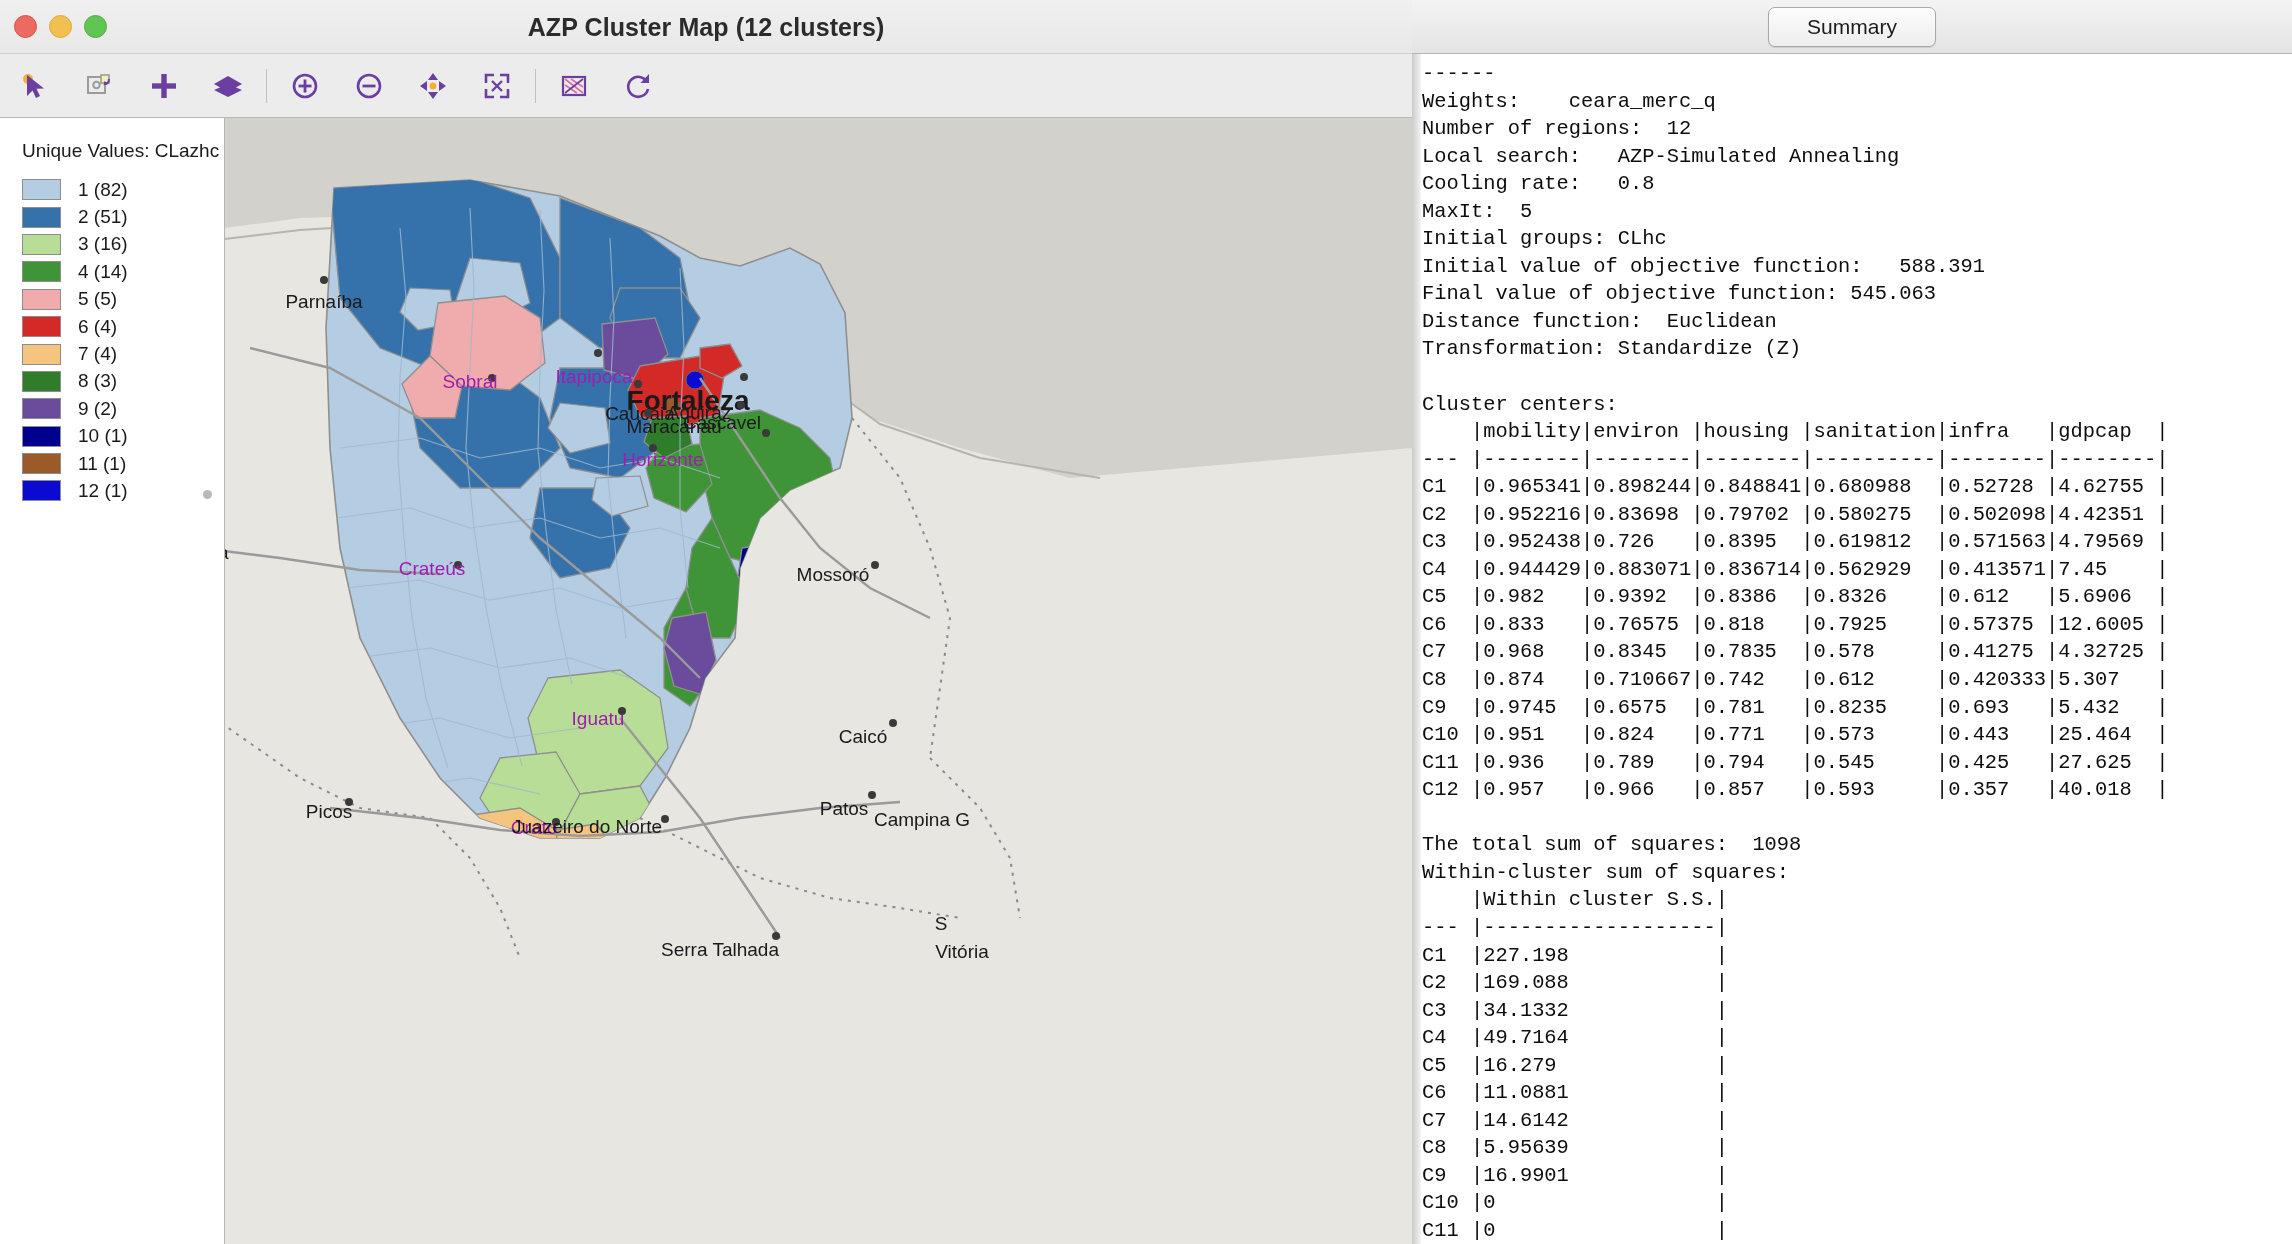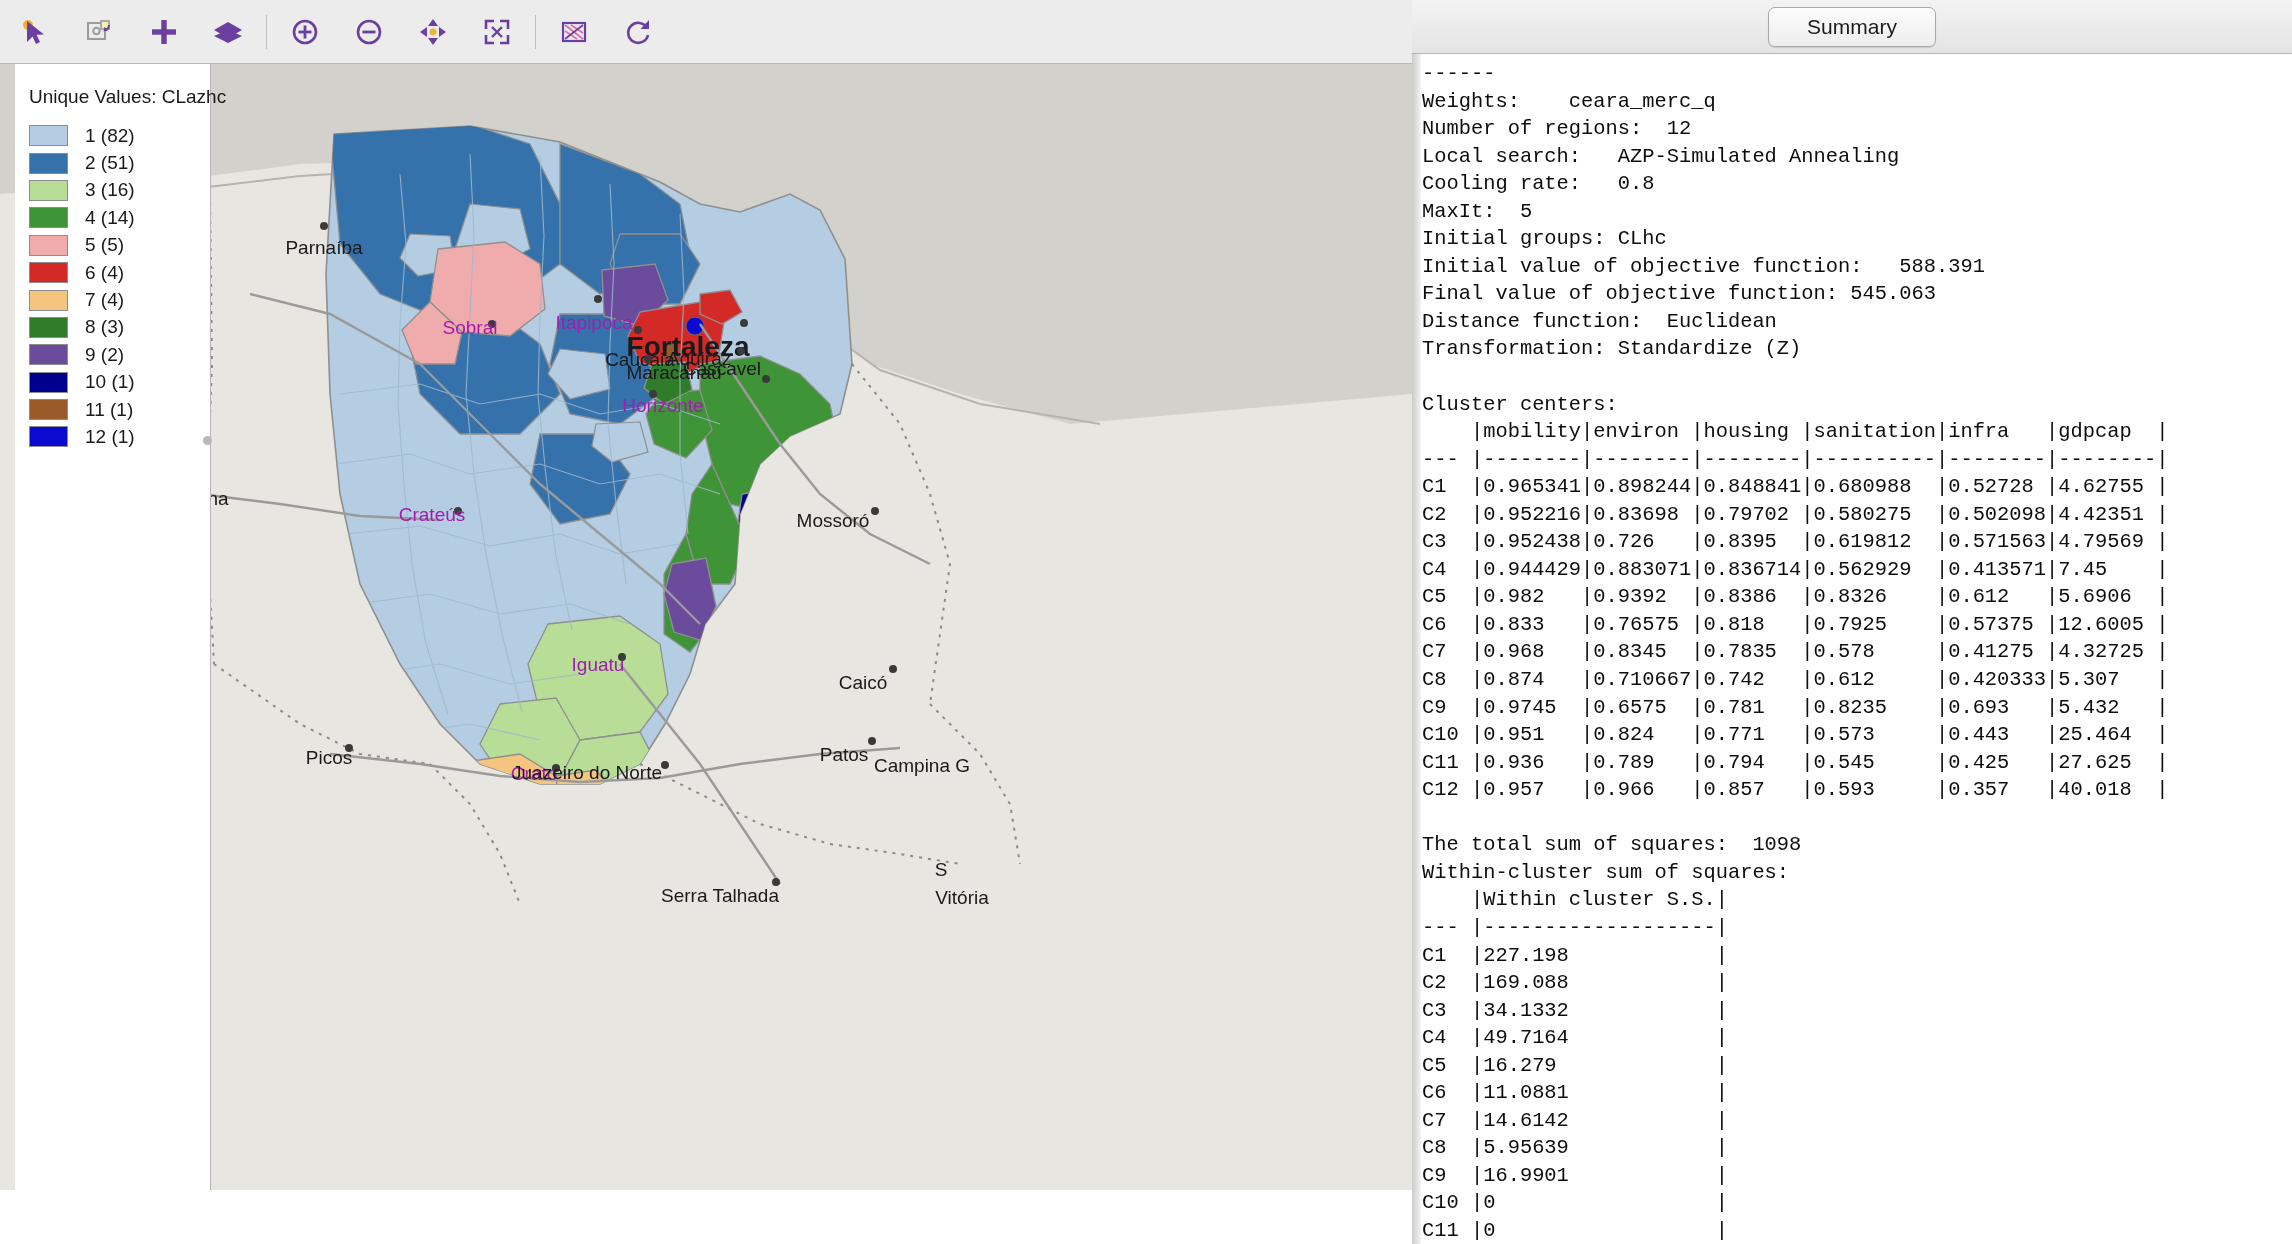--- a/index.html
+++ b/index.html
@@ -56,26 +56,26 @@
   .map-body {
     position: relative;
     height: calc(1244px - 54px - 64px);
     background: #e8e6e1;
     overflow: hidden;
   }
   .map-canvas { position: absolute; inset: 0; }
 
   
   .legend {
-    position: absolute; left: 15px; top: 0;
-    width: 196px; height: 100%;
+    position: absolute; left: 0; top: 0;
+    width: 225px; height: 100%;
     background: #ffffff;
     border-right: 1px solid #b5b5b5;
     z-index: 20;
-    padding: 22px 0 0 0;
+    padding: 22px 0 0 8px;
   }
   .legend-title {
     font-size: 19px; color: #1a1a1a;
     padding: 0 10px 14px 14px;
     white-space: nowrap;
   }
   .legend-row {
     display: flex; align-items: center;
     height: 27.4px;
     padding-left: 14px;
@@ -159,20 +159,28 @@
     padding-left: 1px;
   }
 </style>
 </head>
 <body>
 
 <div id="root">
 
   <div class="map-window">
 
+    <div class="titlebar">
+      <div class="traffic">
+        <div class="tl red"></div>
+        <div class="tl yellow"></div>
+        <div class="tl green"></div>
+      </div>
+      <div class="win-title">AZP Cluster Map (12 clusters)</div>
+    </div>
 
     <div class="toolbar">
       <div class="tb-btn">
         <svg width="30" height="30" viewBox="0 0 30 30">
           <circle cx="7" cy="8" r="5" fill="#f2b134"></circle>
           <path d="M6 4 L6 25 L11.5 19.5 L15 27 L19 25 L15.5 17.8 L23 17.5 Z" fill="#6b3fa0"></path>
         </svg>
       </div>
       <div class="tb-gap"></div>
       <div class="tb-btn">

